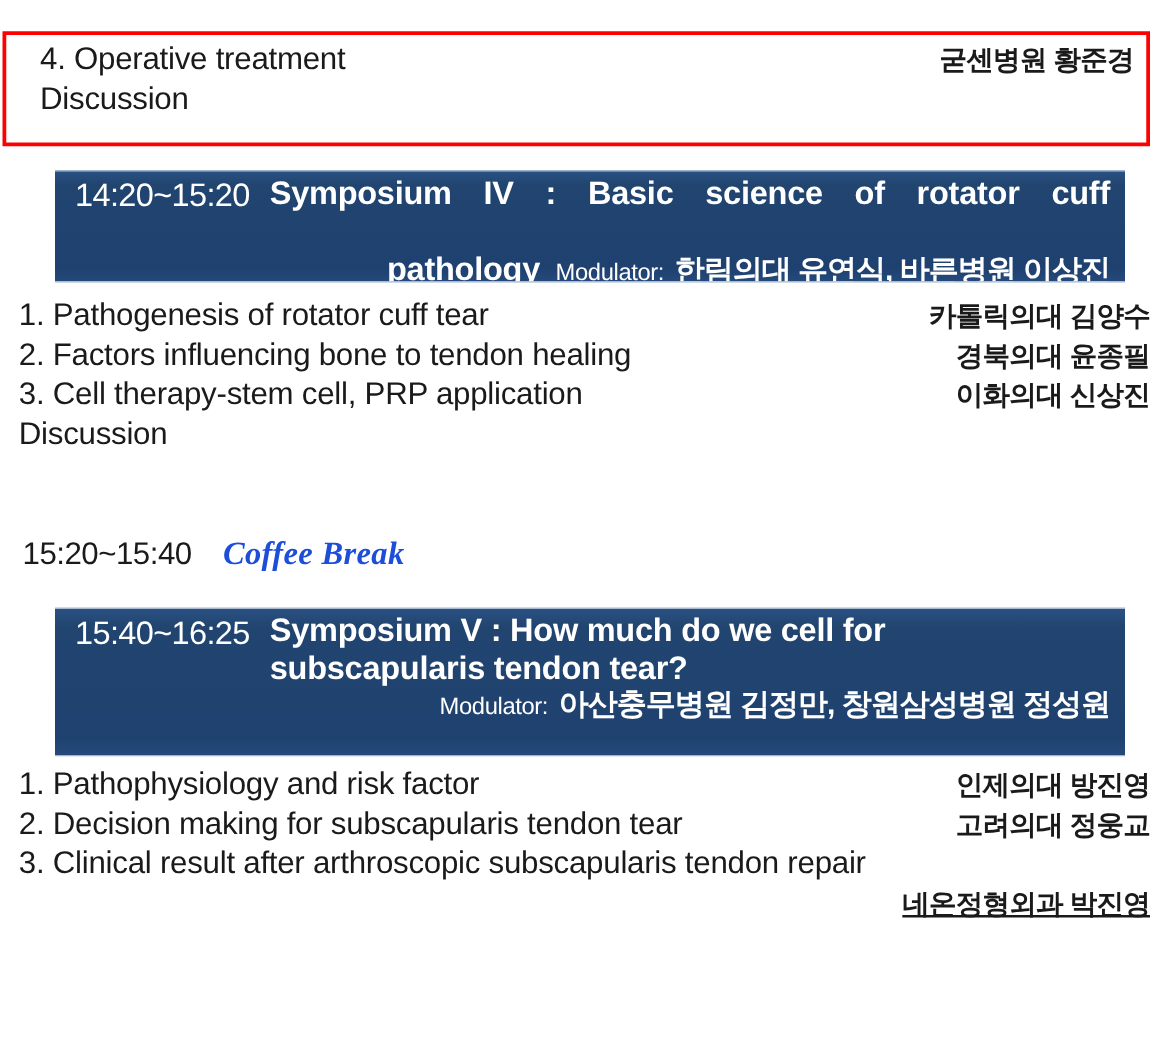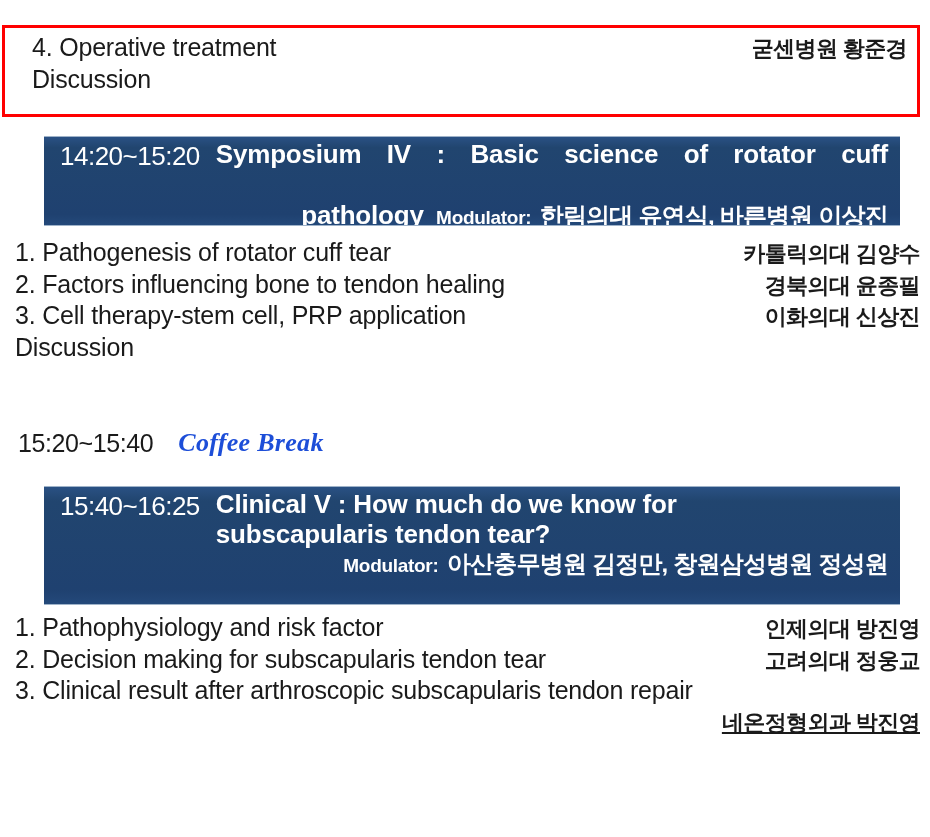--- a/index.html
+++ b/index.html
@@ -121,21 +121,21 @@
   .sym-line2 {
     line-height: 1.14;
   }
   .sym-title-cont {
     font-size: 26px;
     font-weight: bold;
     letter-spacing: -0.2px;
   }
   .sym-mod-label {
     font-size: 19px;
-    font-weight: bold;
+    font-weight: normal;
     letter-spacing: -0.3px;
     padding-left: 8px;
   }
   .sym-mod-names {
     font-size: 24px;
     font-weight: bold;
     letter-spacing: -0.8px;
     padding-left: 4px;
   }
   .sym-modline {
@@ -223,21 +223,21 @@
 
   <div class="break-row">
     <span class="break-time">15:20~15:40</span>
     <span class="break-label">Coffee Break</span>
   </div>
 
   <div class="symposium-bar bar-b">
     <div class="sym-grid">
       <div class="sym-time">15:40~16:25</div>
       <div class="sym-body">
-        <div class="sym-title">Clinical V : How much do we know for</div>
+        <div class="sym-title">Symposium V : How much do we cell for</div>
         <div class="sym-title">subscapularis tendon tear?</div>
         <div class="sym-modline">
           <span class="sym-mod-label">Modulator:</span>
           <span class="sym-mod-names">아산충무병원 김정만, 창원삼성병원 정성원</span>
         </div>
       </div>
     </div>
   </div>
 
   <div class="session-b">

